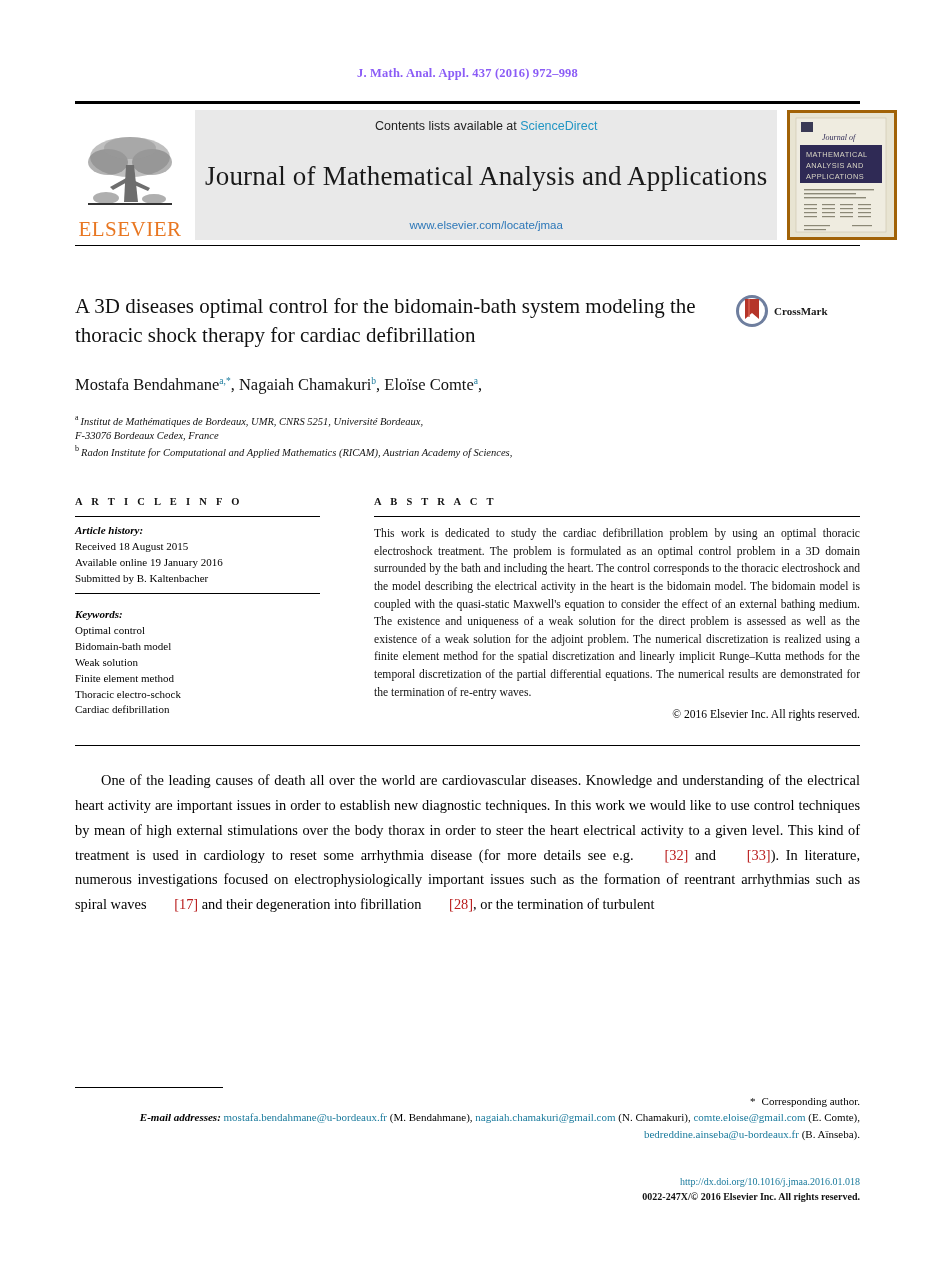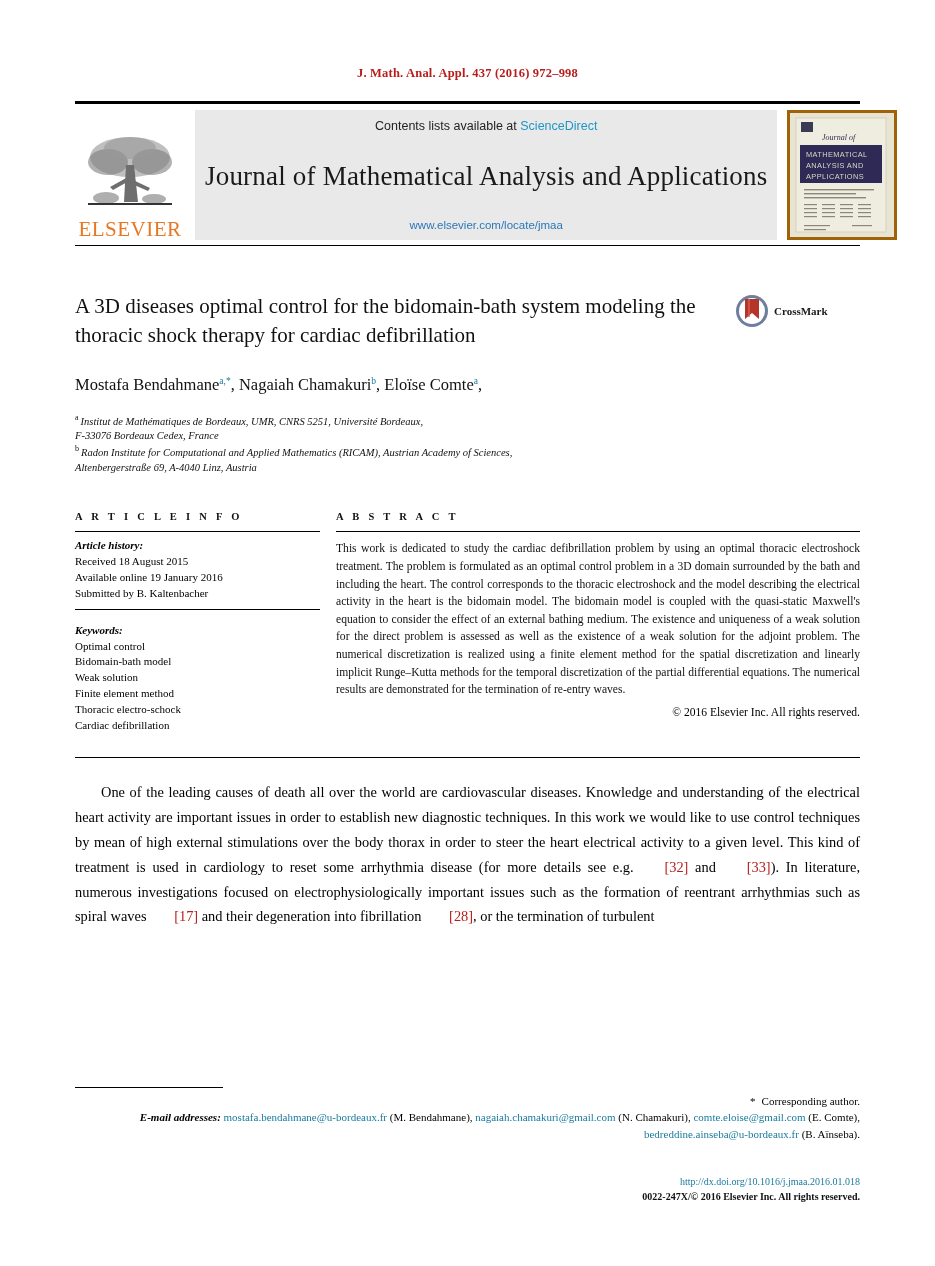--- a/index.html
+++ b/index.html
@@ -19,21 +19,21 @@
     position: relative;
     width: 935px;
     height: 1266px;
     box-sizing: border-box;
     padding: 0 75px;
   }
 
   
   .running-head {
     text-align: center;
-    color: #b91c1c;
+    color: #8b5cf6;
     font-weight: bold;
     font-size: 12.5px;
     letter-spacing: 0.2px;
     padding-top: 66px;
   }
 
   
   .masthead {
     margin-top: 20px;
     border-top: 3px solid #000;
@@ -150,21 +150,21 @@
     font-style: normal;
     font-size: 8px;
     vertical-align: super;
     padding-right: 2px;
   }
 
   
   .info-abstract {
     margin-top: 36px;
     display: flex;
-    gap: 16px;
+    gap: 54px;
   }
   .col-info { flex: 0 0 245px; }
   .col-abstract { flex: 1 1 auto; }
 
   .section-head {
     font-family: "Liberation Serif", serif;
     font-size: 10.5px;
     font-weight: bold;
     letter-spacing: 3.3px;
     color: #111;
@@ -345,23 +345,20 @@
   <div class="affiliations">
     <div>
       <sup>a</sup><span>Institut de Mathématiques de Bordeaux, UMR, CNRS 5251, Université Bordeaux,</span>
     </div>
     <div>
       <span>F-33076 Bordeaux Cedex, France</span>
     </div>
     <div>
       <sup>b</sup><span>Radon Institute for Computational and Applied Mathematics (RICAM), Austrian Academy of Sciences,</span>
     </div>
-    <div>
-      <span>Altenbergerstraße 69, A-4040 Linz, Austria</span>
-    </div>
   </div>
 
   <div class="info-abstract">
 
     <div class="col-info">
       <div class="section-head">A R T I C L E   I N F O</div>
       <div class="rule-thick"></div>
       <div class="history">
         <div class="lbl">Article history:</div>
         <div>Received 18 August 2015</div>

